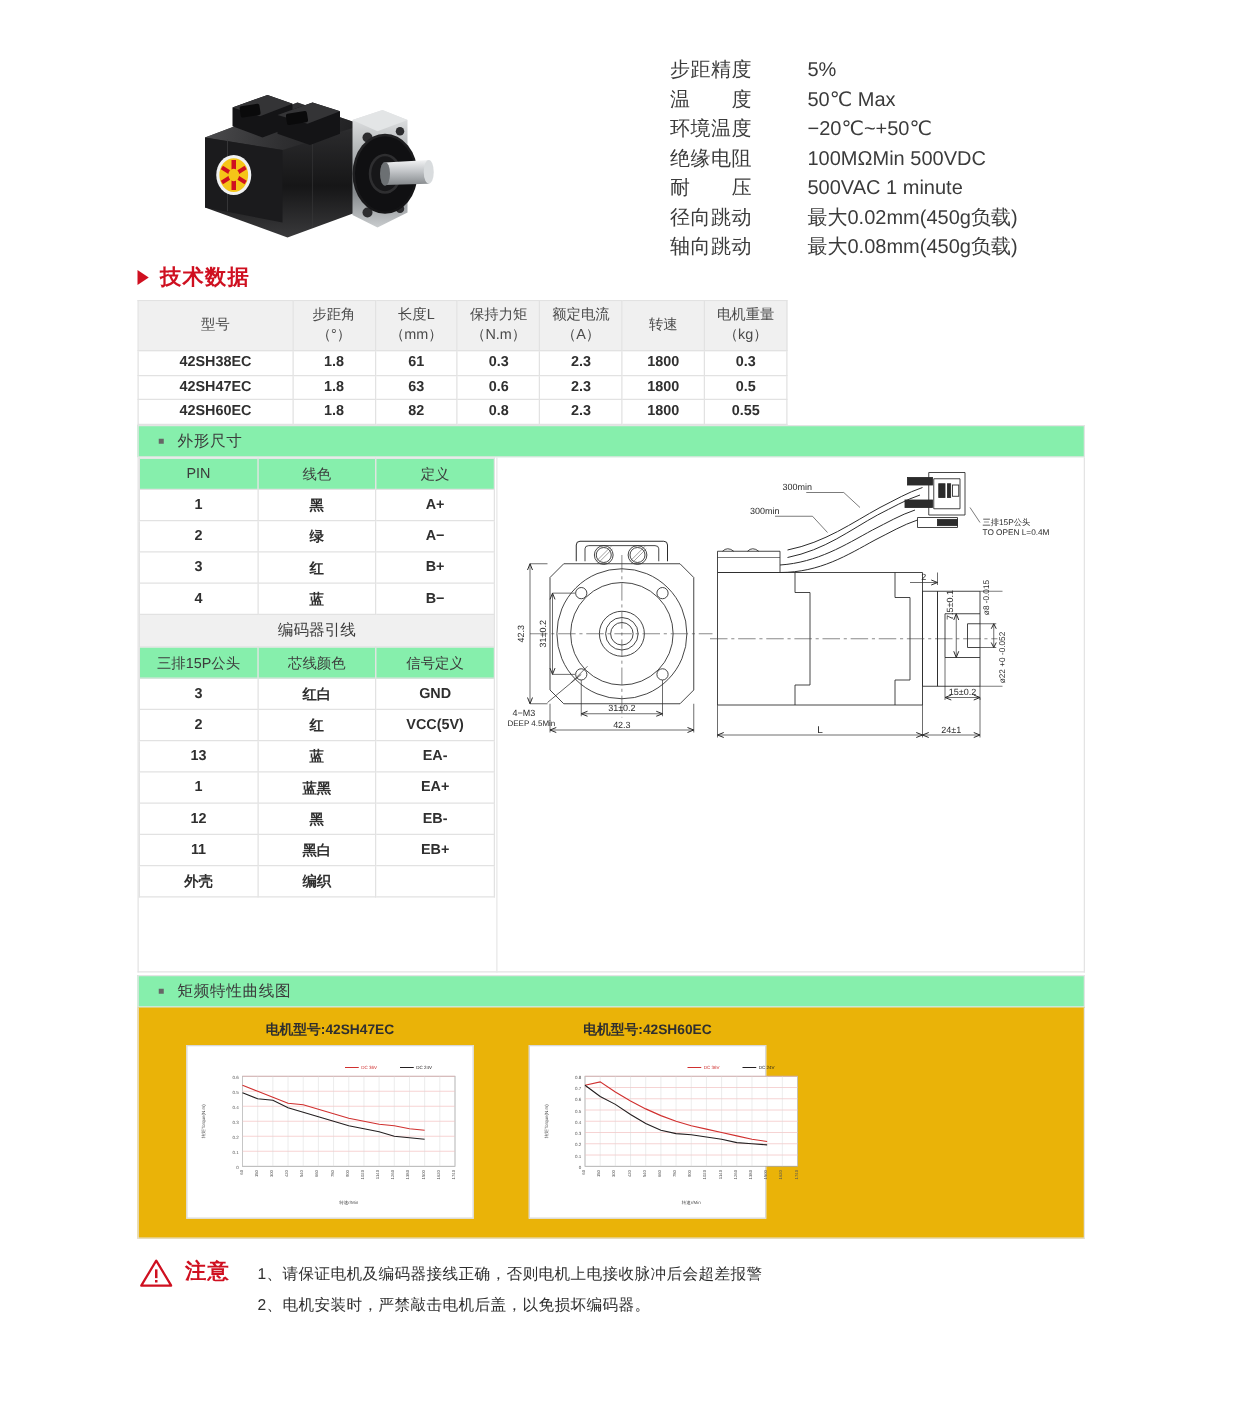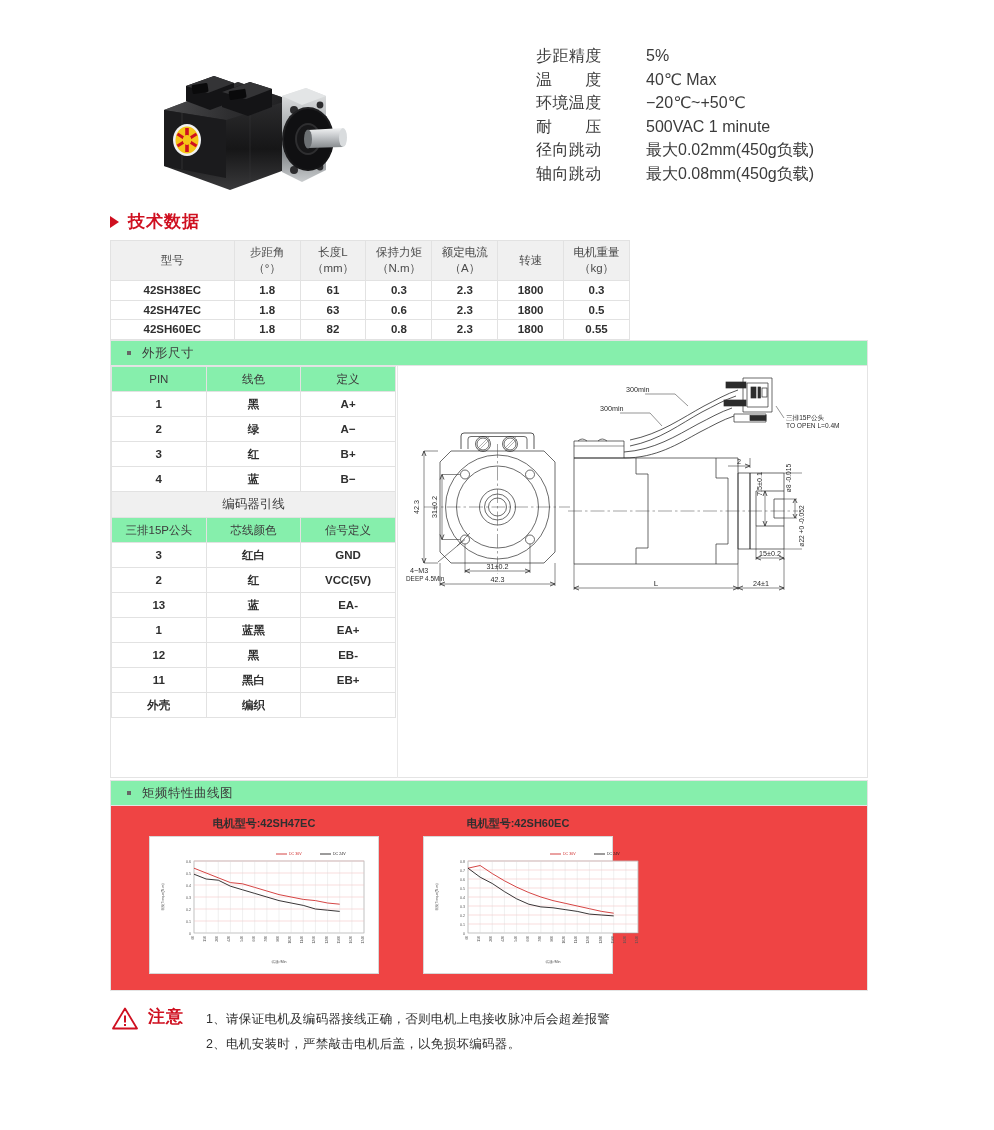--- a/index.html
+++ b/index.html
@@ -72,21 +72,21 @@
   .wire-table td.v { font-weight: bold; color: #2f2f2f; }
   .wire-table .cw { width: 95px; }
 
   
   .draw-area { position: absolute; left: 286px; top: 0; width: 471px; height: 412px; border-left: 1px solid #e8e8e8; }
 
   
   .curve-panel {
     position: absolute; left: 110px; top: 806px;
     width: 758px; height: 185px;
-    border: 1px solid #e4e4e4; border-top: none; background: #ef4444;
+    border: 1px solid #e4e4e4; border-top: none; background: #eab308;
   }
   .chart-block { position: absolute; top: 10px; width: 230px; }
   .chart-title { text-align: center; font-size: 11px; color: #2f2f2f; font-weight: bold; margin-bottom: 5px; }
   .chart-box { border: 1px solid #d8d8d8; background: #fff; padding: 4px; }
 
   
   .notice { position: absolute; left: 112px; top: 1005px; display: flex; align-items: flex-start; gap: 10px; }
   .warn-ico { width: 26px; height: 23px; flex: none; margin-top: 2px; }
   .notice-word { color: #cf1020; font-size: 17px; font-weight: bold; letter-spacing: 1px; flex: none; }
   .notice-lines { margin-left: 12px; padding-top: 2px; }
@@ -179,25 +179,29 @@
     </g>
   </svg>
 
   <div class="spec-list">
     <div class="spec-row">
       <span class="spec-label">步距精度</span>
       <span class="spec-value">5%</span>
     </div>
     <div class="spec-row">
       <span class="spec-label">温　　度</span>
-      <span class="spec-value">40℃ Max</span>
+      <span class="spec-value">50℃ Max</span>
     </div>
     <div class="spec-row">
       <span class="spec-label">环境温度</span>
       <span class="spec-value">−20℃~+50℃</span>
+    </div>
+    <div class="spec-row">
+      <span class="spec-label">绝缘电阻</span>
+      <span class="spec-value">100MΩMin  500VDC</span>
     </div>
     <div class="spec-row">
       <span class="spec-label">耐　　压</span>
       <span class="spec-value">500VAC 1 minute</span>
     </div>
     <div class="spec-row">
       <span class="spec-label">径向跳动</span>
       <span class="spec-value">最大0.02mm(450g负载)</span>
     </div>
     <div class="spec-row">

